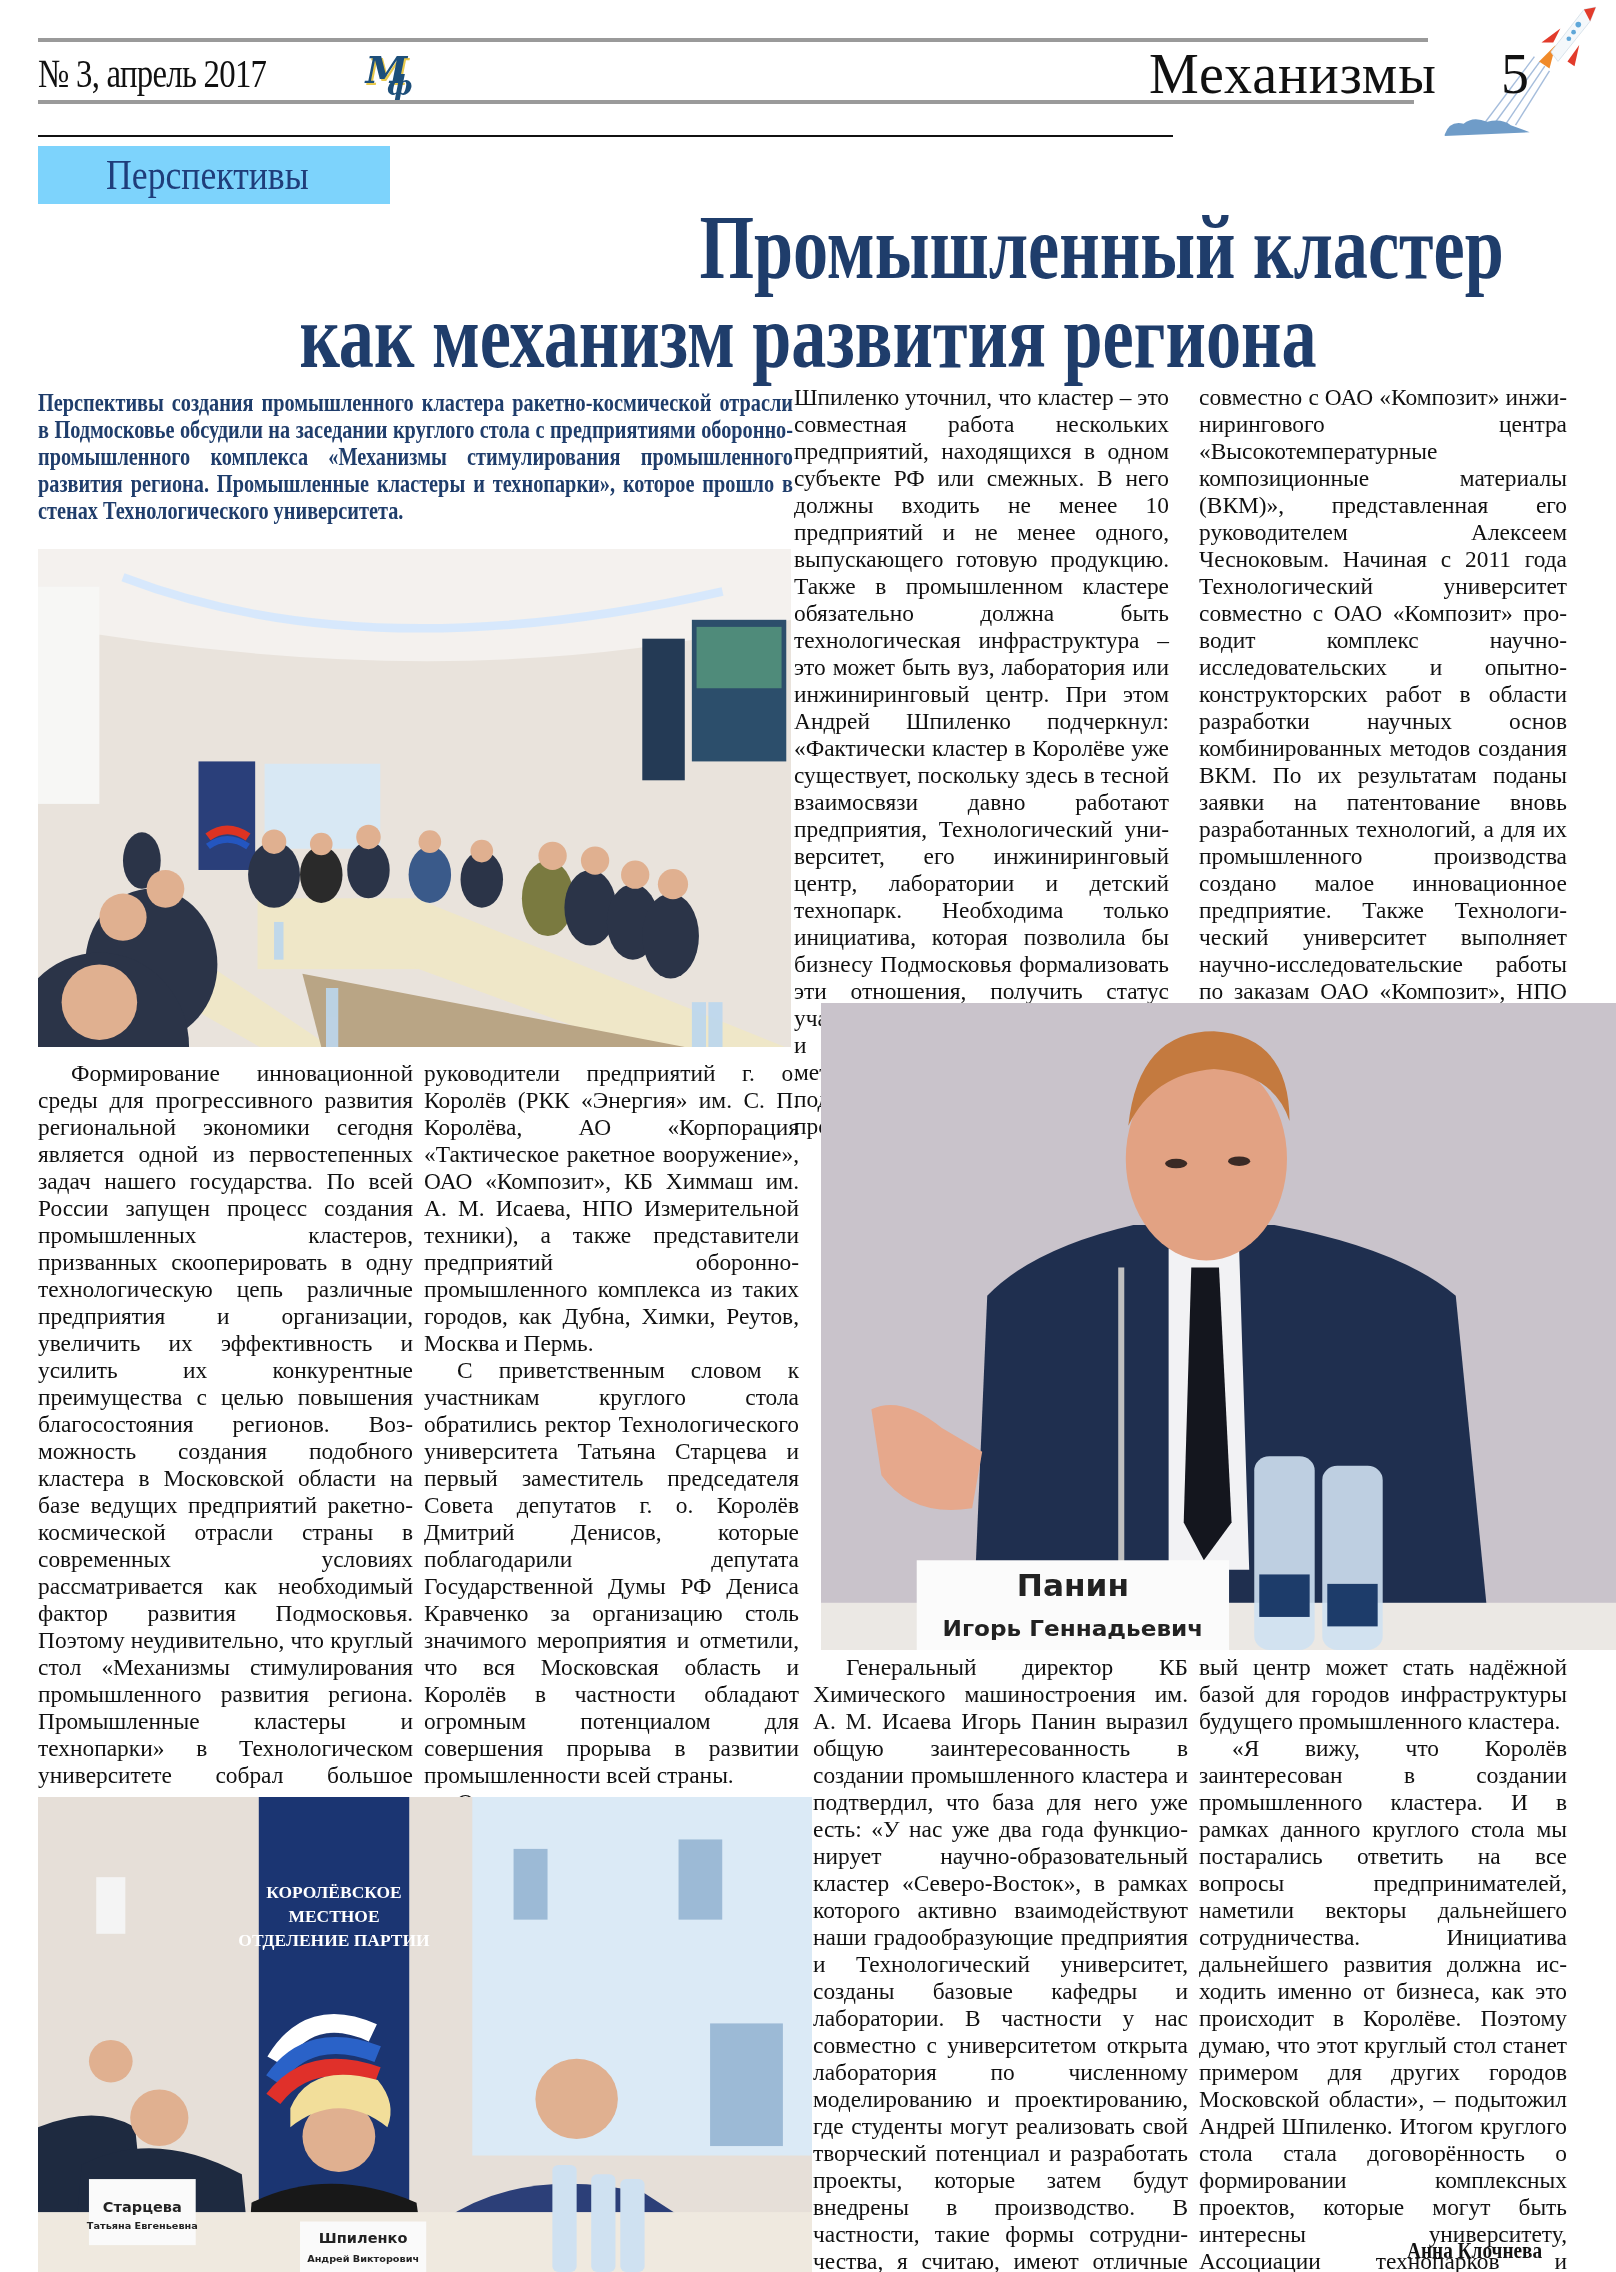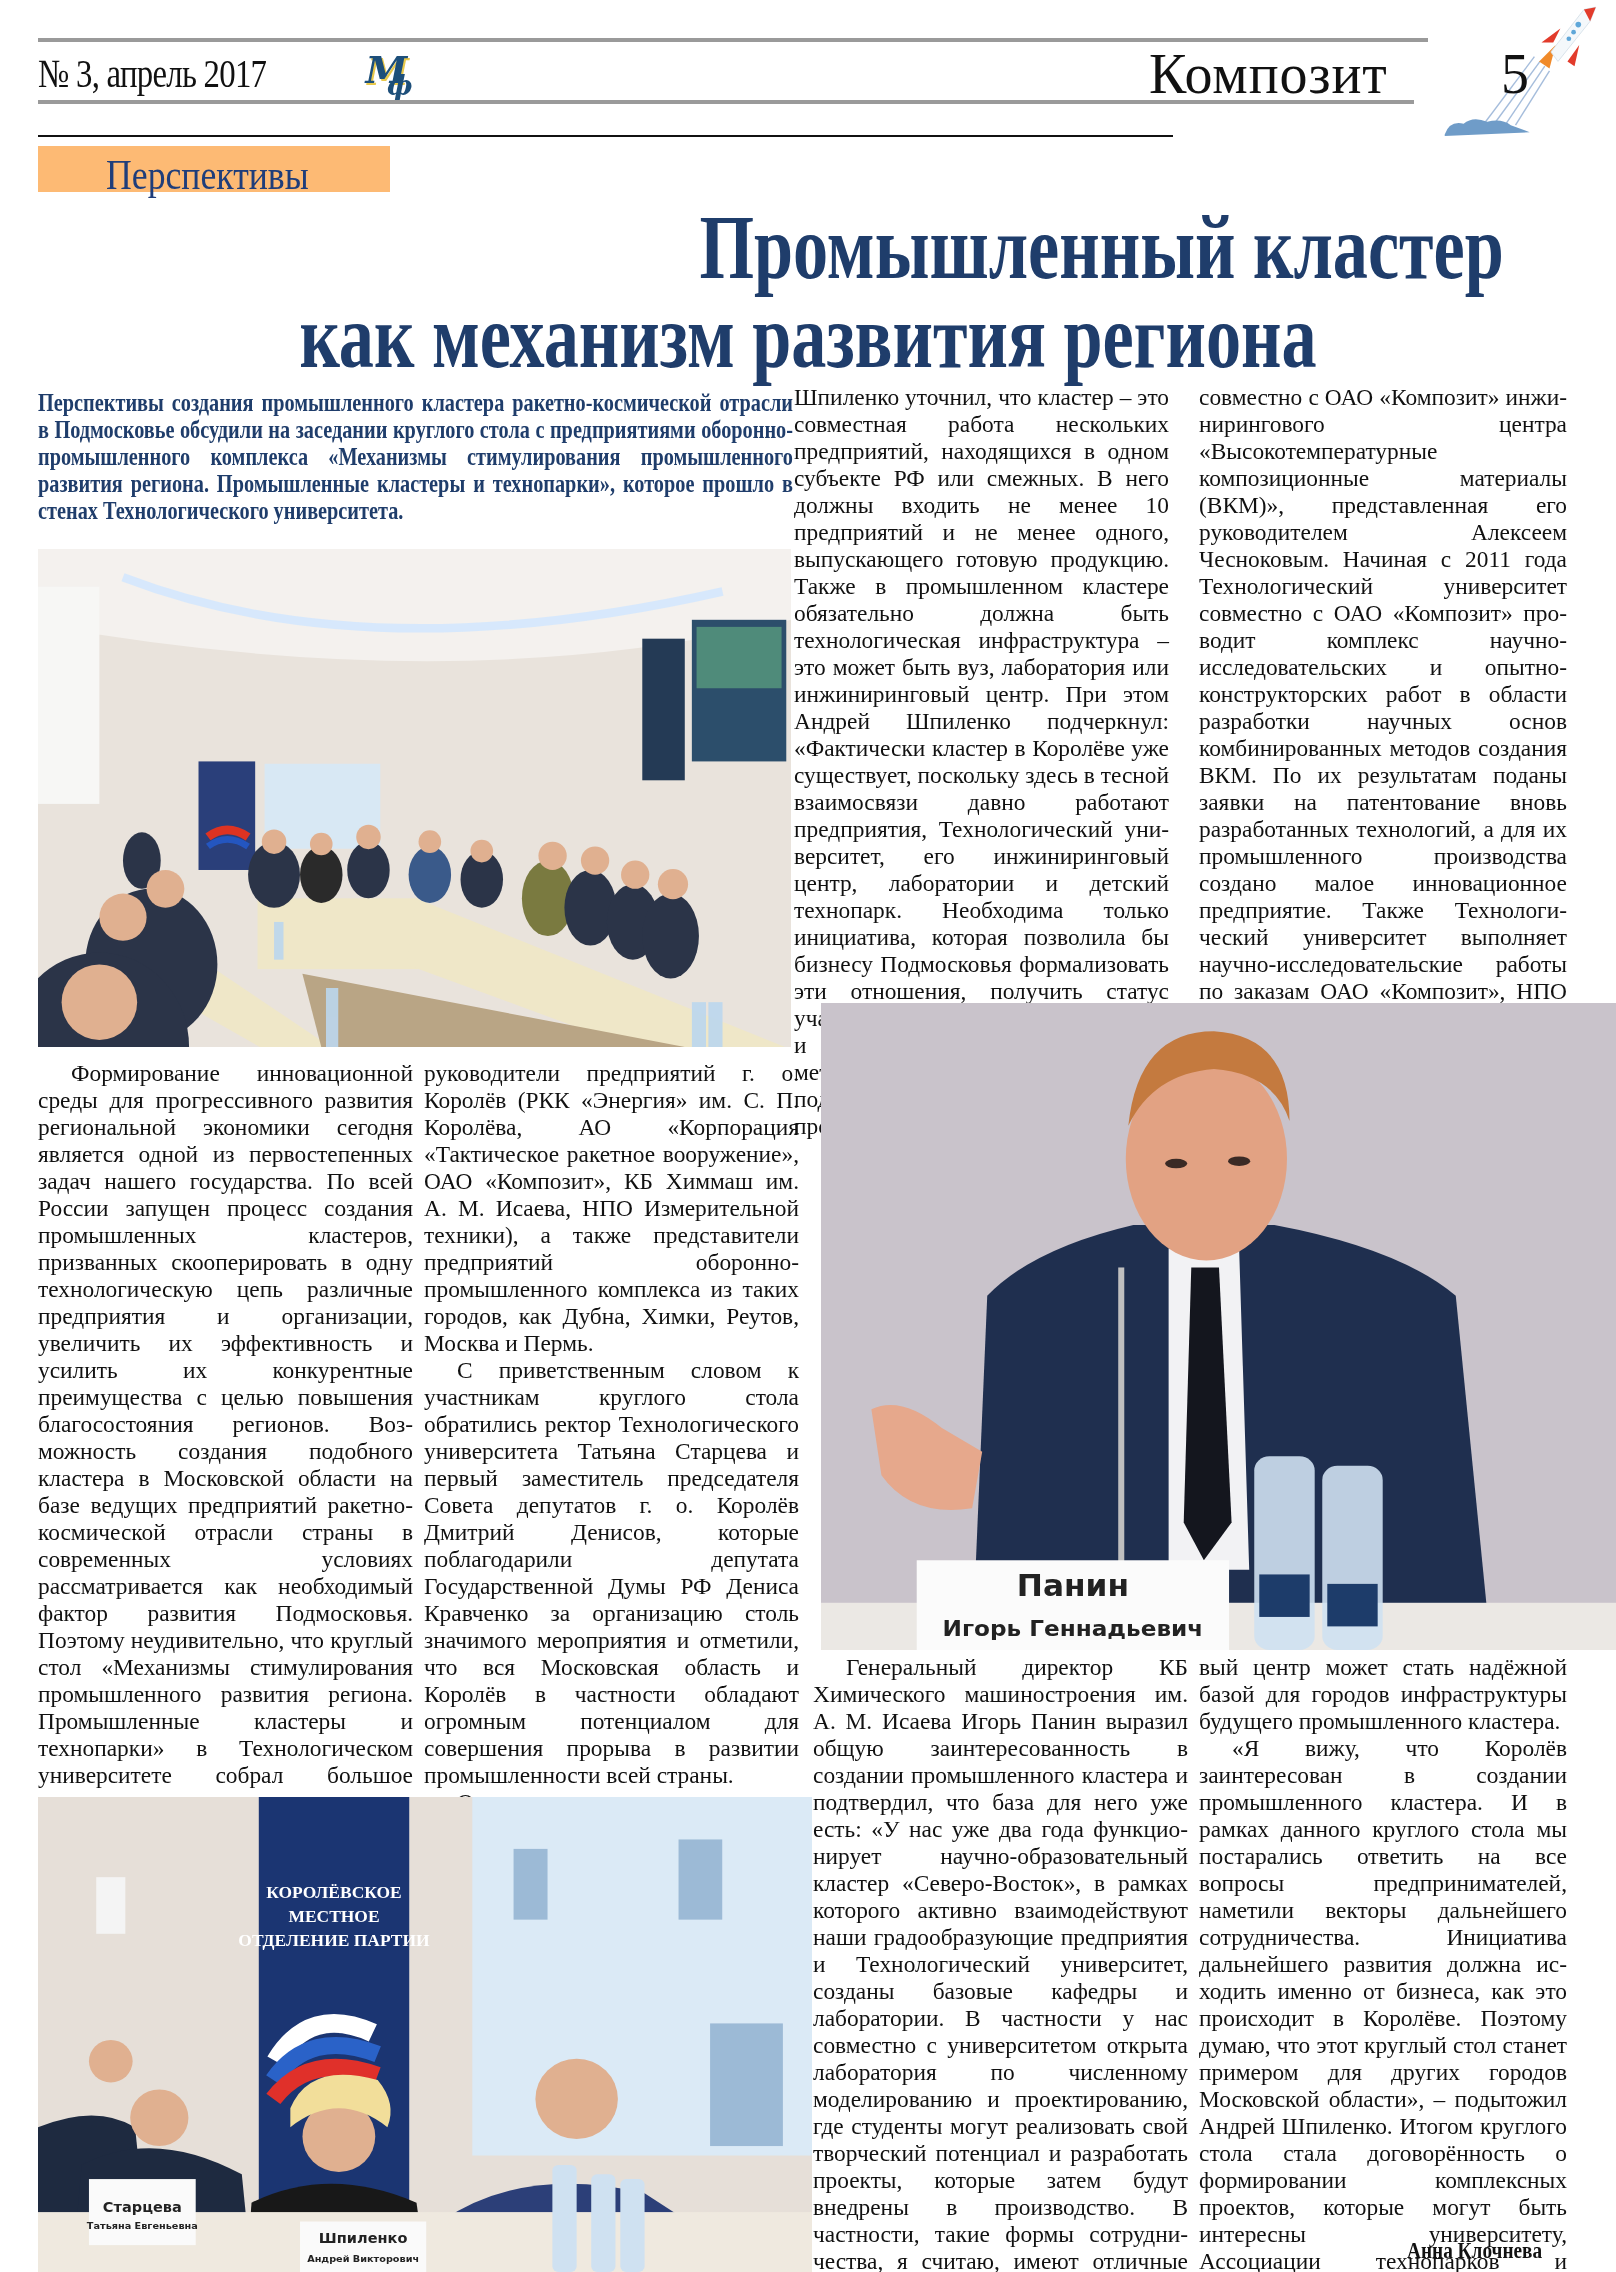--- a/index.html
+++ b/index.html
@@ -11,21 +11,21 @@
   .rule-top { left:38px; top:38px; width:1390px; height:3.8px; background:#9a9a9a; }
   .rule-mid { left:38px; top:100px; width:1376px; height:3.8px; background:#9a9a9a; }
   .rule-thin { left:38px; top:135px; width:1135px; height:2.4px; background:#111; }
   .issue { left:38px; top:50px; font-size:40px; line-height:47px; letter-spacing:-0.9px;
            transform:scaleX(0.82); transform-origin:left top; white-space:nowrap; }
   .logo { left:356px; top:43px; width:66px; height:59px; }
   .section-title { left:1149px; top:46px; font-size:56px; line-height:57px; letter-spacing:0.9px; white-space:nowrap; }
   .page-num { left:1501px; top:46px; font-size:56px; line-height:57px; }
   .rocket { left:1440px; top:0px; width:177px; height:137px; }
 
-  .rubric { left:38px; top:146px; width:352px; height:46px; background:#fdba74; }
+  .rubric { left:38px; top:146px; width:352px; height:58px; background:#7dd3fc; }
   .rubric span { position:absolute; left:68px; top:4.7px; font-size:42px; color:#1f3d7a;
                  transform:scaleX(0.85); transform-origin:left top; white-space:nowrap; }
 
   .headline { left:0; width:1617px; text-align:center; color:#1f3d6b; font-weight:bold;
               font-size:90px; line-height:94px; transform-origin:center top; }
   .hl1 { top:201px;text-align:right; }
   .hl2 { top:290px; }
   .headline span { display:inline-block; transform:scaleX(0.78); }
 
   
@@ -58,21 +58,21 @@
 
 <div class="abs rule-top"></div>
 <div class="abs issue">№ 3, апрель 2017</div>
 <div class="abs logo">
   <svg viewBox="0 0 140 125" width="66" height="59">
     <text x="20" y="85" font-family="DejaVu Serif, serif" font-style="italic" font-weight="bold" font-size="80" fill="#e8c84a" transform="translate(4,4)">М</text>
     <text x="20" y="85" font-family="DejaVu Serif, serif" font-style="italic" font-weight="bold" font-size="80" fill="#1d4f7a">М</text>
     <text x="66" y="110" font-family="DejaVu Serif, serif" font-style="italic" font-weight="bold" font-size="60" fill="#1d4f7a">ф</text>
   </svg>
 </div>
-<div class="abs section-title">Композит</div>
+<div class="abs section-title">Механизмы</div>
 <div class="abs rule-mid"></div>
 <div class="abs rocket">
   <svg viewBox="0 0 375 290" width="177" height="137">
     <g stroke="#9cb6d8" stroke-width="3" opacity="0.9">
       <line x1="95" y1="260" x2="200" y2="120"></line>
         <line x1="115" y1="262" x2="212" y2="130"></line>
       <line x1="140" y1="262" x2="222" y2="140"></line>
         <line x1="160" y1="265" x2="232" y2="150"></line>
     </g>
     <path d="M210 130 L245 95 L232 145 Z" fill="#f08a2a"></path>

